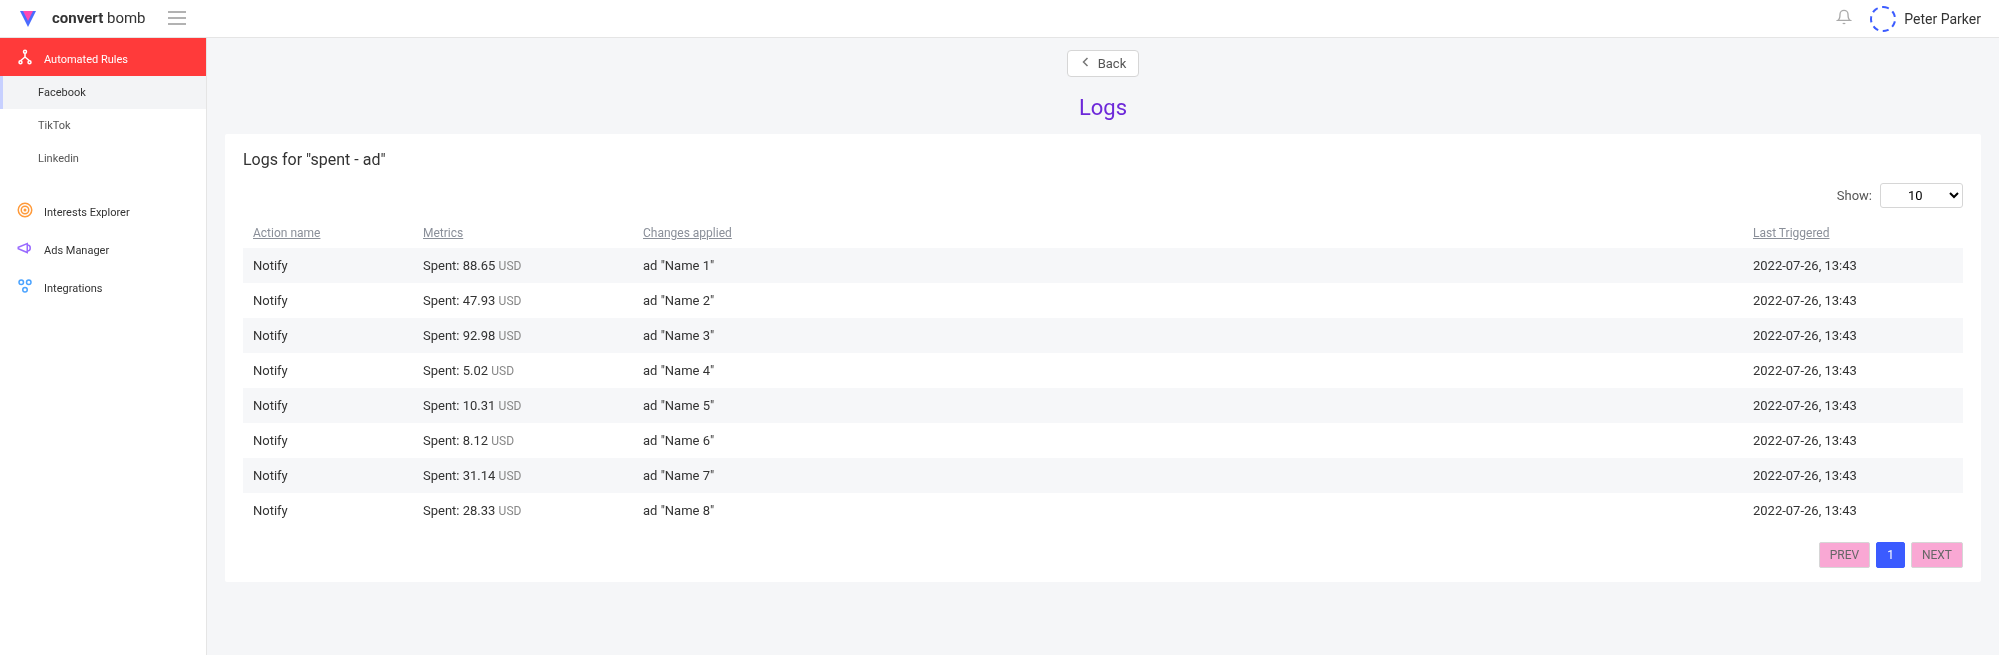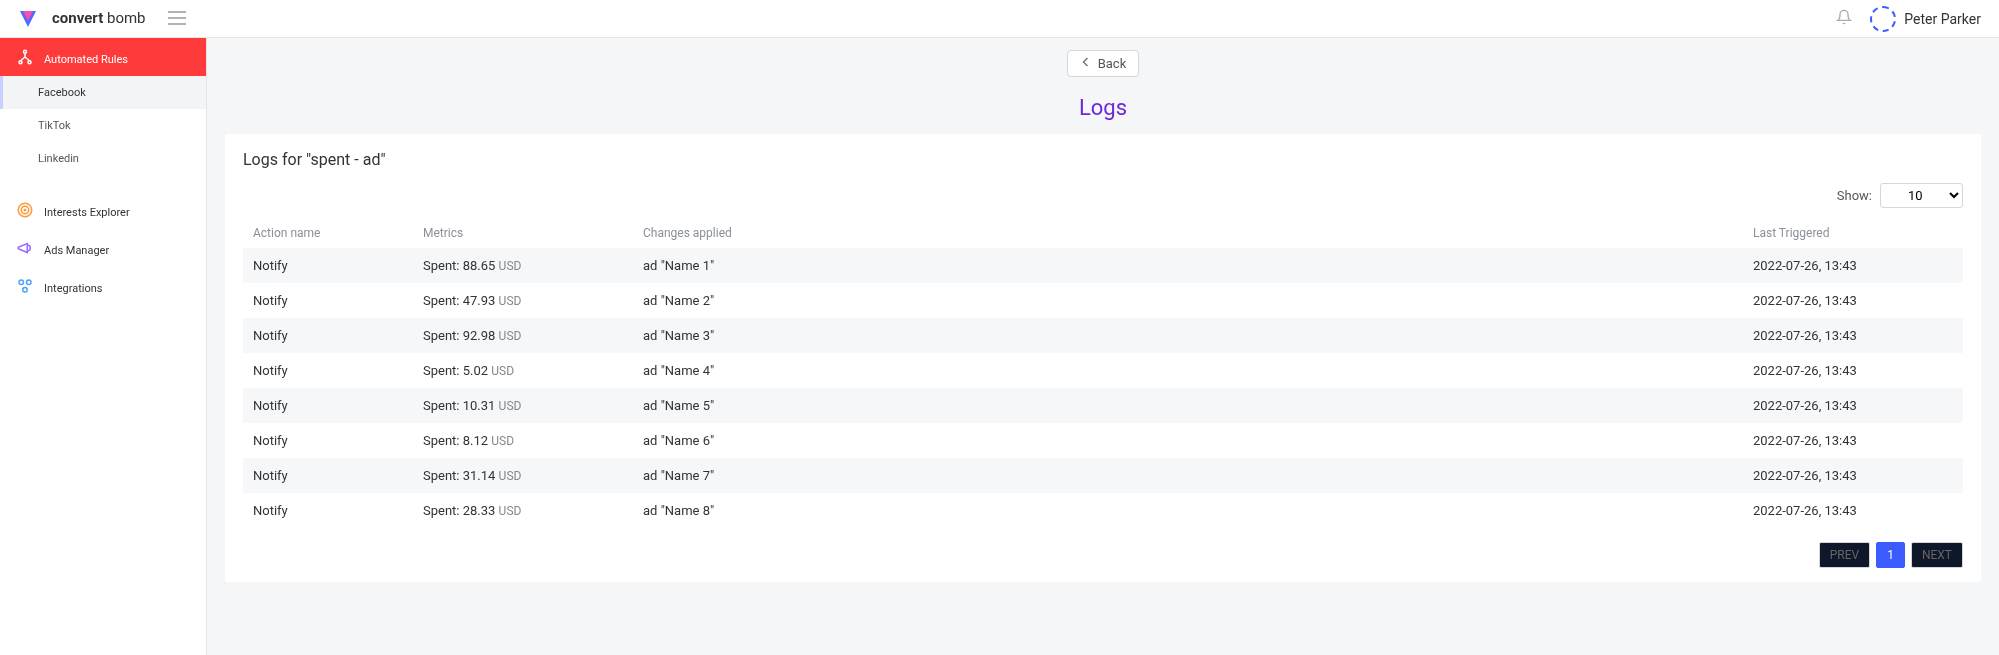--- a/index.html
+++ b/index.html
@@ -32,30 +32,30 @@
 .sb-icon.support { color:#2db36b; }
 .main { flex:1; background:#f5f6f8; display:flex; flex-direction:column; min-width:0; }
 .page-header { display:flex; align-items:center; gap:18px; padding:12px 18px 14px;flex-direction:column; }
 .back-btn { display:flex; align-items:center; gap:6px; background:#fff; border:1px solid #d6d6d6; border-radius:4px; padding:5px 12px; font-size:13px; color:#555; cursor:pointer; }
 .page-title { font-size:22px; font-weight:400; color:#6d28d9; }
 .panel { background:#fff; margin:0 18px 18px; padding:16px 18px 14px; border-radius:2px; flex:0 0 auto; }
 .panel-title { font-size:16px; color:#333; margin-bottom:14px; }
 .panel-tools { display:flex; justify-content:flex-end; align-items:center; gap:8px; margin-bottom:10px; font-size:13px; color:#555; }
 .show-select { border:1px solid #d6d6d6; border-radius:3px; padding:3px 23px; font-size:13px; background:#fff; }
 table.logs { width:100%; border-collapse:collapse; table-layout:fixed; }
-table.logs th { text-align:left; font-weight:400; font-size:12px; color:#8a8f99; padding:8px 10px; }
+table.logs th { text-align:left; font-weight:400; font-size:12px; color:#8a8f99; padding:8px 10px;text-decoration:underline; }
 table.logs td { font-size:13px; color:#333; padding:10px 10px; }
 table.logs tr.row:nth-child(odd) td { background:#f6f7f9; }
 .col-action { width:170px; }
 .col-metrics { width:220px; }
 .col-changes { width:auto; }
 .col-triggered { width:220px; text-align:left; }
 .usd { color:#888; font-size:12px; }
 .pager { display:flex; justify-content:flex-end; align-items:center; gap:6px; margin-top:14px; }
-.pager-btn { border:1px solid #d6d6d6; background:#0f172a; padding:5px 10px; font-size:12px; color:#666; cursor:pointer; border-radius:2px; }
+.pager-btn { border:1px solid #d6d6d6; background:#f9a8d4; padding:5px 10px; font-size:12px; color:#666; cursor:pointer; border-radius:2px; }
 .pager-page { background:#3b5bff; color:#fff; border:1px solid #3b5bff; padding:5px 10px; font-size:12px; cursor:pointer; border-radius:2px; }
 </style>
 </head>
 <body>
 
 <div class="app">
 
   <div class="topbar">
     <div class="topbar-left">
       <div class="logo">

